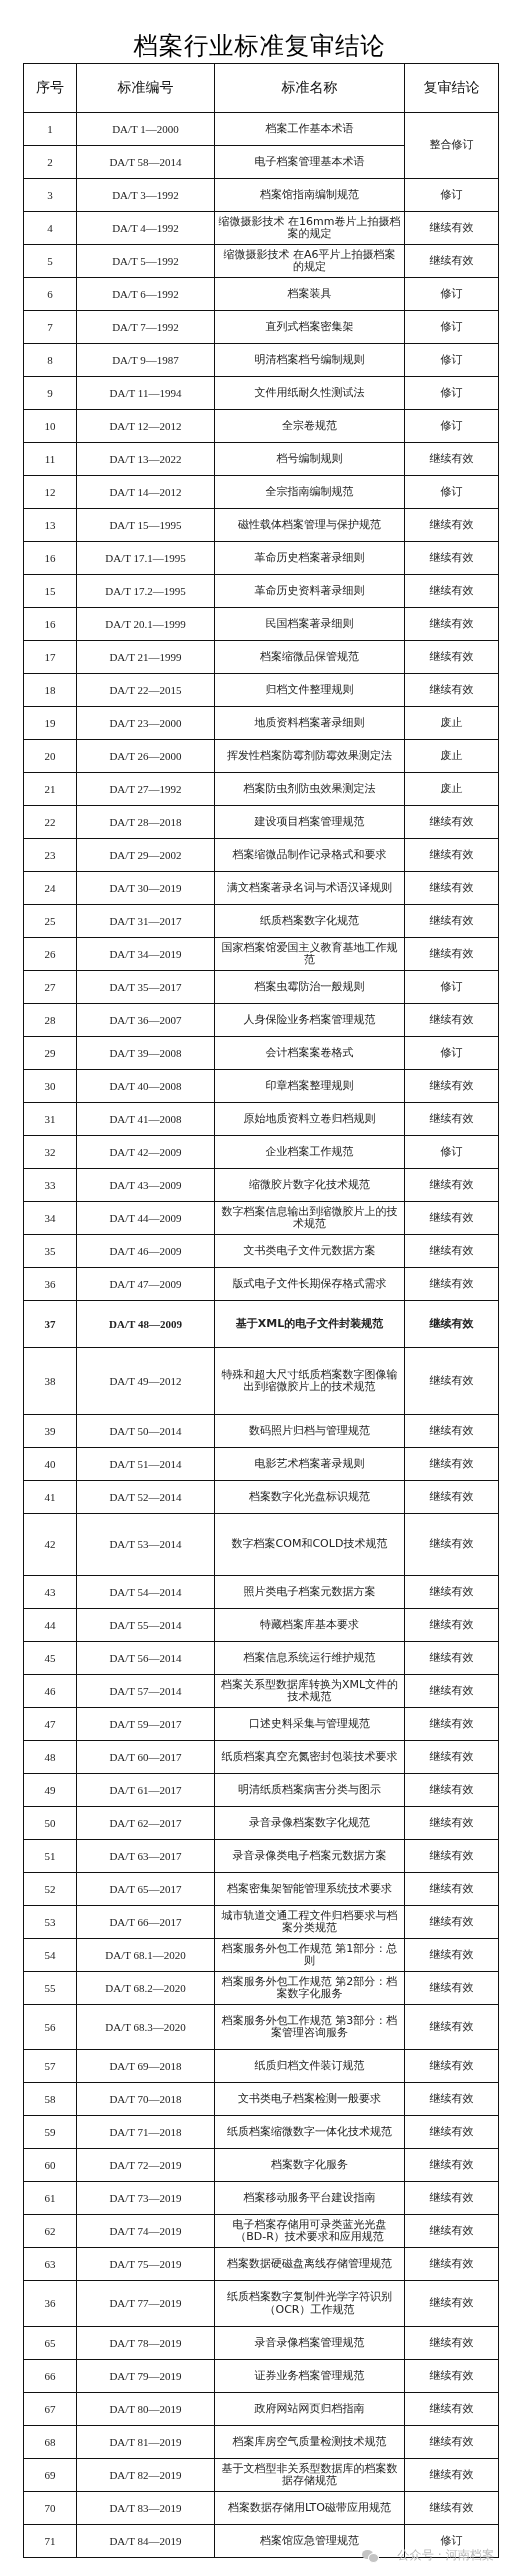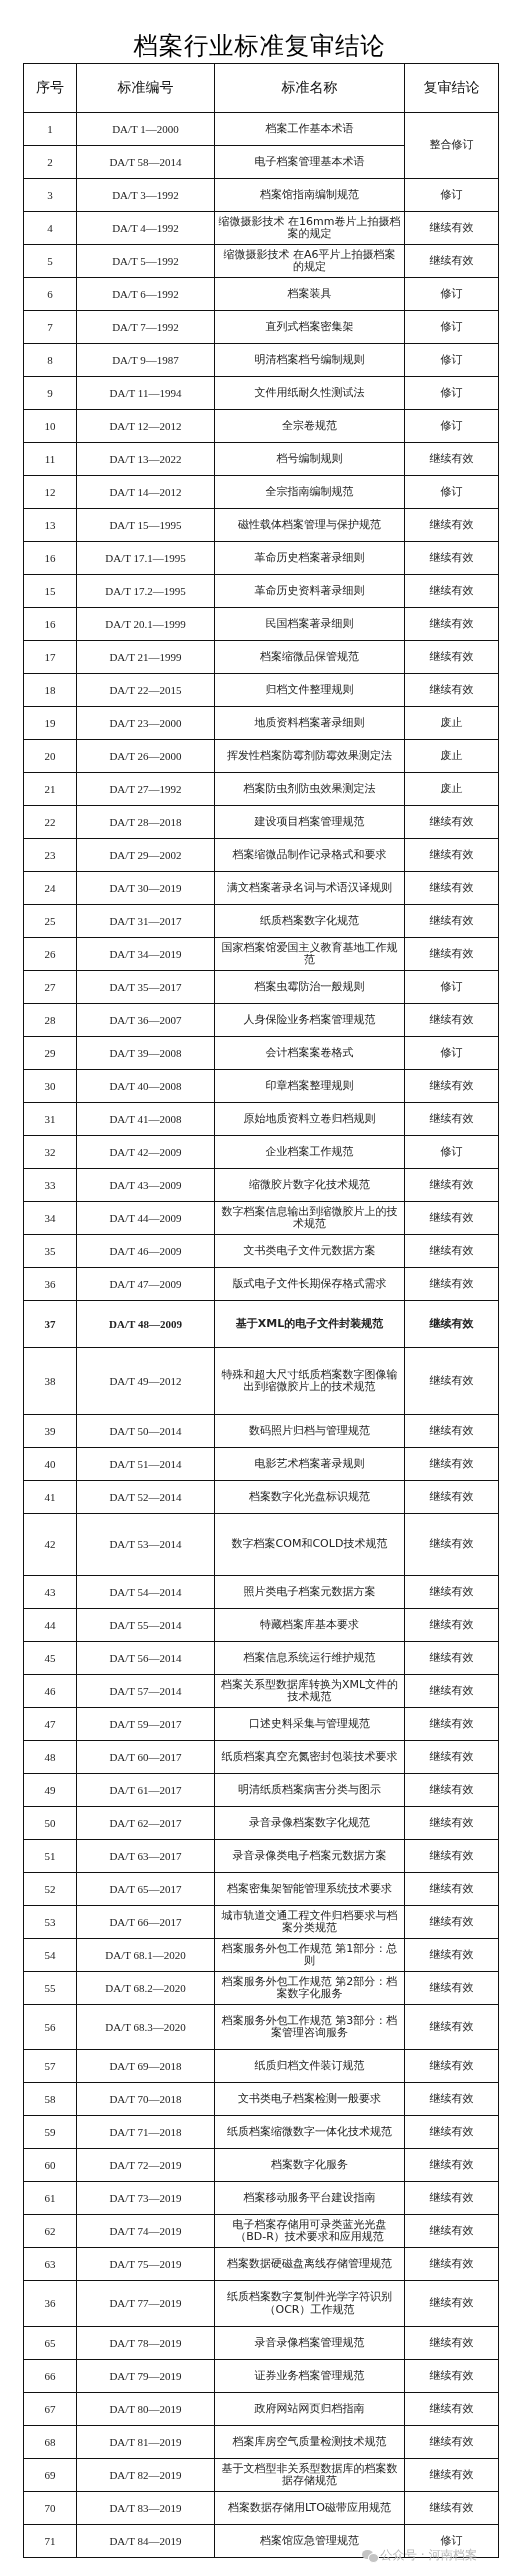--- a/index.html
+++ b/index.html
@@ -15,21 +15,21 @@
   table.std td { height: 32px; font-size: 11px; line-height: 12.2px; color: #222; }
   td.num, td.code { font-family: "Liberation Serif", "DejaVu Serif", serif; font-size: 10.6px; color: #333; }
   td.name { font-size: 11px; }
   tr.h57 td { height: 46px; font-weight: bold; }
   tr.h82 td { height: 66px; }
   tr.h76 td { height: 61px; }
   tr.h55 td { height: 44px; }
   tr.h56 td { height: 45px; }
   col.c1 { width: 53px; } col.c2 { width: 138px; } col.c3 { width: 190px; } col.c4 { width: 94px; }
   .watermark { position: absolute; top: 2547px; left: 362px; font-size: 12.2px; color: #b9b9b9;
-               display: flex; align-items: center; gap: 2px; }
+               display: flex; align-items: center; gap: 19px; }
   .wm-icon { width: 16.3px; height: 13px; position: relative; }
   .wm-icon .b1 { position: absolute; left: 0; top: 0.8px; width: 10.6px; height: 9px; border-radius: 50%; background: #c4c4c4; }
   .wm-icon .b2 { position: absolute; left: 5.7px; top: 4.1px; width: 9.8px; height: 8.1px; border-radius: 50%; background: #c4c4c4; border: 0.8px solid #fff; }
 </style>
 </head>
 <body>
 
 <div class="title">档案行业标准复审结论</div>
 
 <table class="std">

